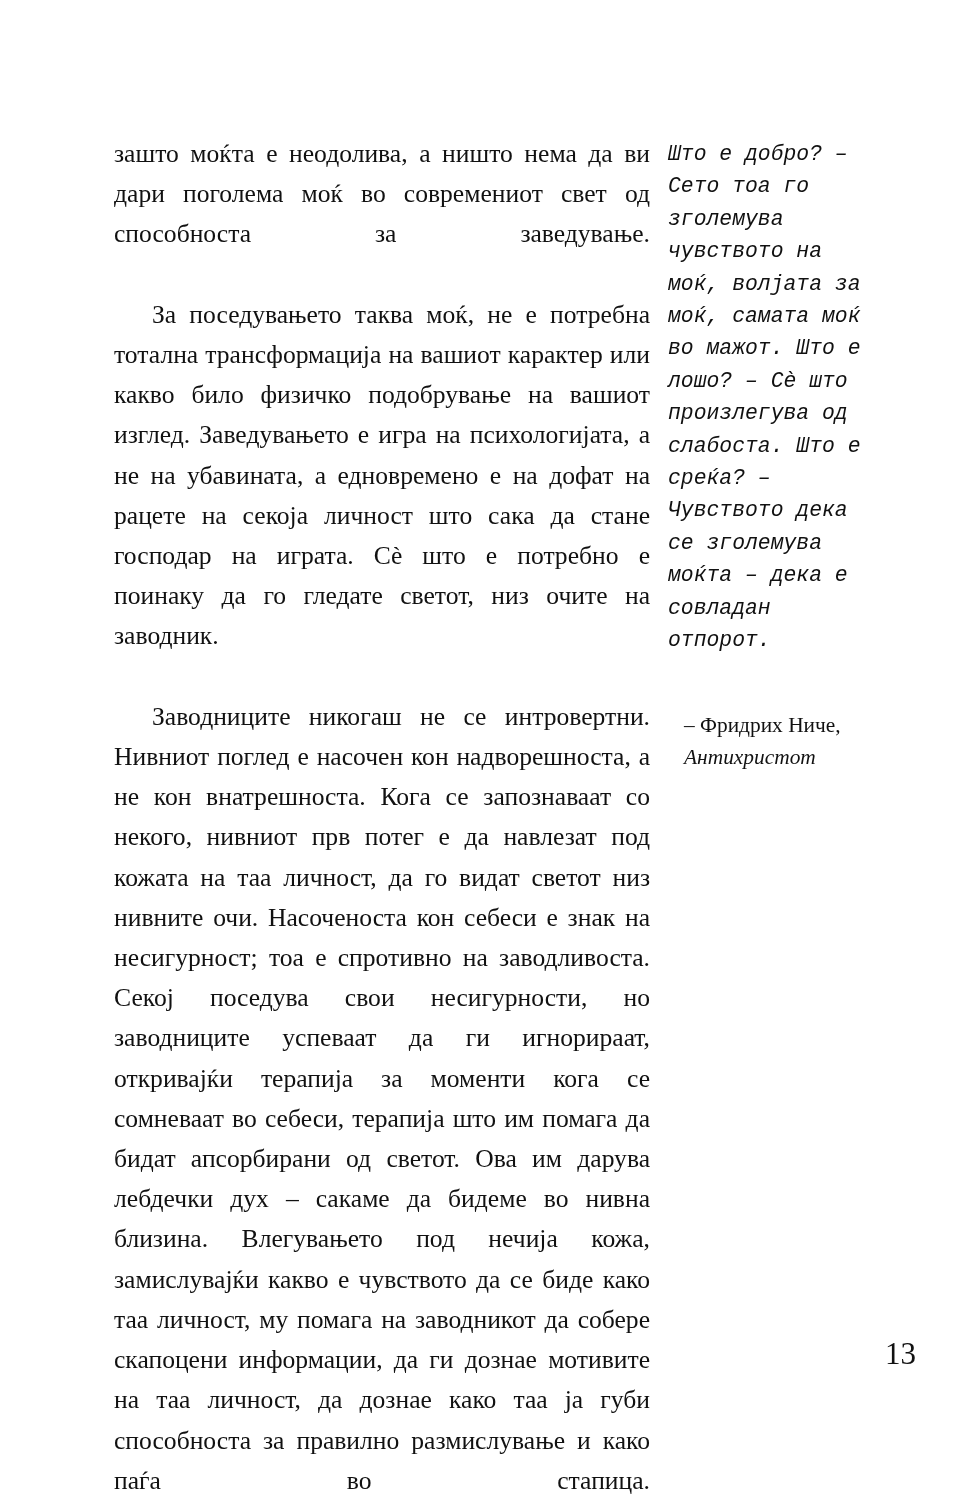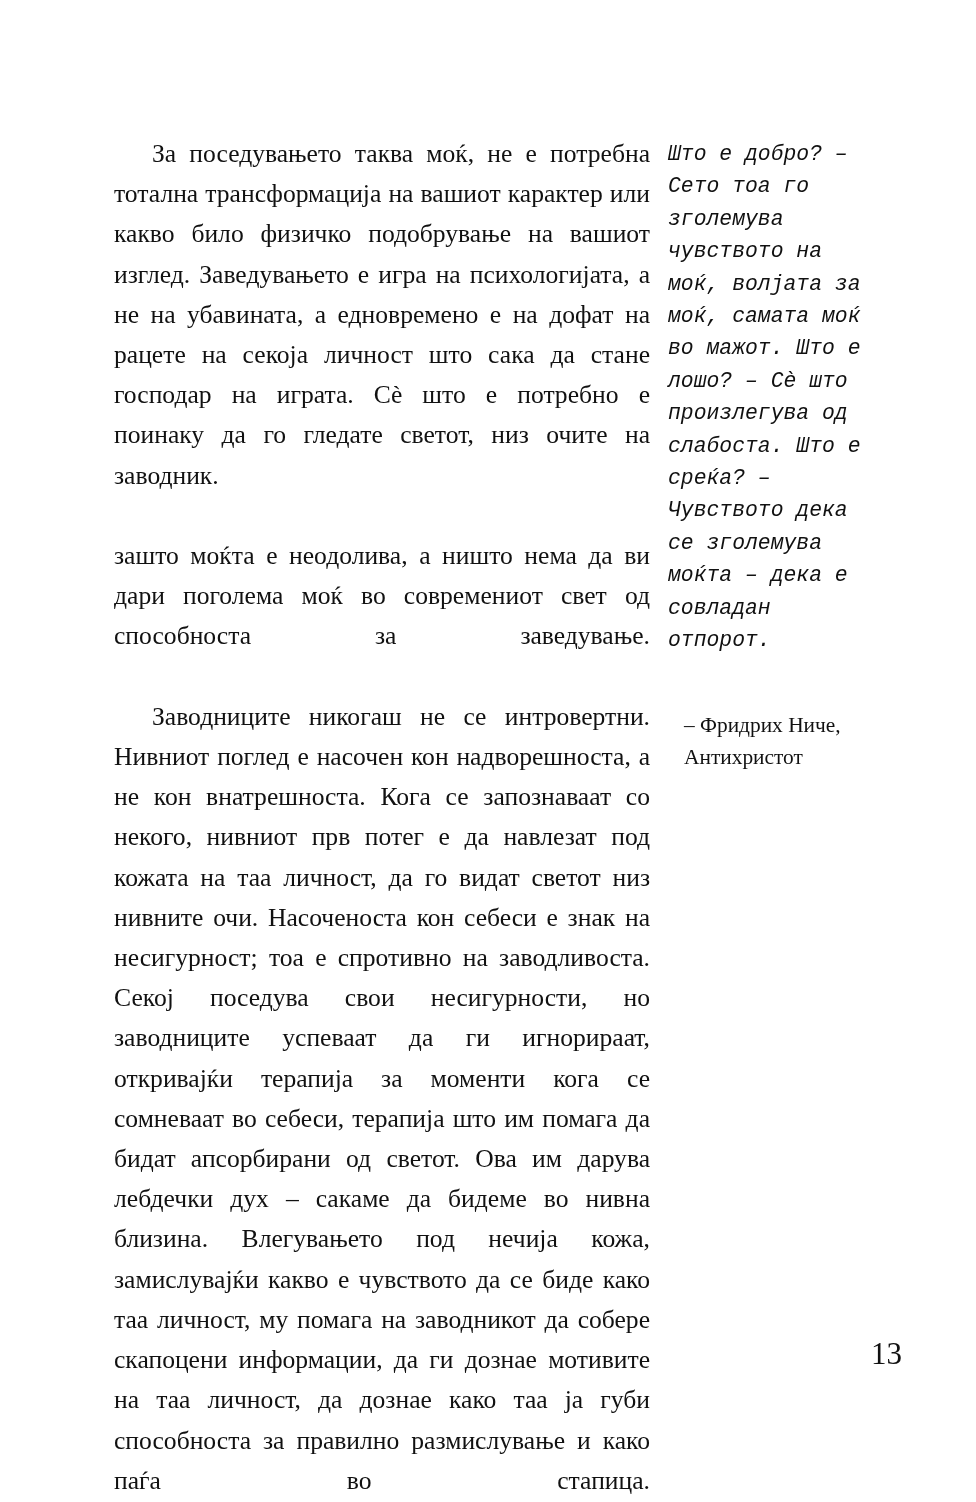--- a/index.html
+++ b/index.html
@@ -64,41 +64,42 @@
   }
   .margin-attribution {
     margin: 16px;
     padding-top: 36px;
     font-size: 21.4px;
     line-height: 32.4px;
     font-style: normal;
     color: #111111;
   }
   .margin-attribution .work-title {
+    font-style: italic;
     display: block;
   }
 
   
   .folio {
     position: absolute;
-    right: 74px;
+    right: 60px;
     top: 1338px;
     font-size: 31px;
     line-height: 1;
     color: #111111;
   }
 </style>
 </head>
 <body>
 
 <div class="page">
 
   <div class="body-column">
+    <p class="para">зашто моќта е неодолива, а ништо нема да ви дари поголема моќ во современиот свет од способноста за заведување.</p>
     <p class="para indent">За поседувањето таква моќ, не е потребна тотална трансформација на вашиот карактер или какво било физичко подобрување на вашиот изглед. Заведувањето е игра на психологијата, а не на убавината, а едновремено е на дофат на рацете на секоја личност што сака да стане господар на играта. Сè што е потребно е поинаку да го гледате светот, низ очите на заводник.</p>
-    <p class="para">зашто моќта е неодолива, а ништо нема да ви дари поголема моќ во современиот свет од способноста за заведување.</p>
     <p class="para indent">Заводниците никогаш не се интровертни. Нивниот поглед е насочен кон надворешноста, а не кон внатрешноста. Кога се запознаваат со некого, нивниот прв потег е да навлезат под кожата на таа личност, да го видат светот низ нивните очи. Насоченоста кон себеси е знак на несигурност; тоа е спротивно на заводливоста. Секој поседува свои несигурности, но заводниците успеваат да ги игнорираат, откривајќи терапија за моменти кога се сомневаат во себеси, терапија што им помага да бидат апсорбирани од светот. Ова им дарува лебдечки дух – сакаме да бидеме во нивна близина. Влегувањето под нечија кожа, замислувајќи какво е чувството да се биде како таа личност, му помага на заводникот да собере скапоцени информации, да ги дознае мотивите на таа личност, да дознае како таа ја губи способноста за правилно размислување и како паѓа во стапица.</p>
 
   </div>
 
   <div class="margin-column">
     <p class="margin-quote">Што е добро? – Сето тоа го зголемува чувството на моќ, волјата за моќ, самата моќ во мажот. Што е лошо? – Сè што произлегува од слабоста. Што е среќа? – Чувството дека се зголемува моќта – дека е совладан отпорот.</p>
     <p class="margin-attribution">
       <span>– Фридрих Ниче,</span>
       <span class="work-title">Антихристот</span>
     </p>

